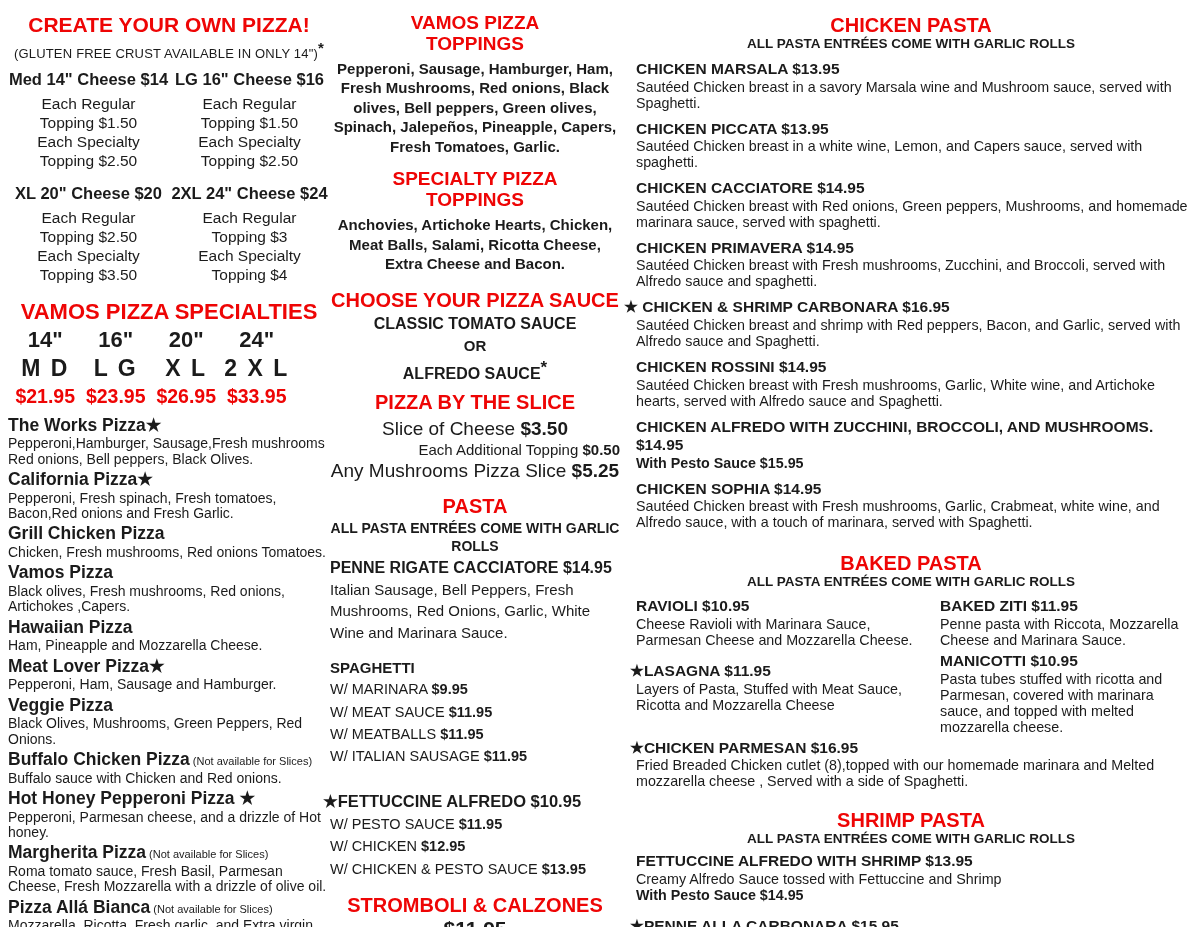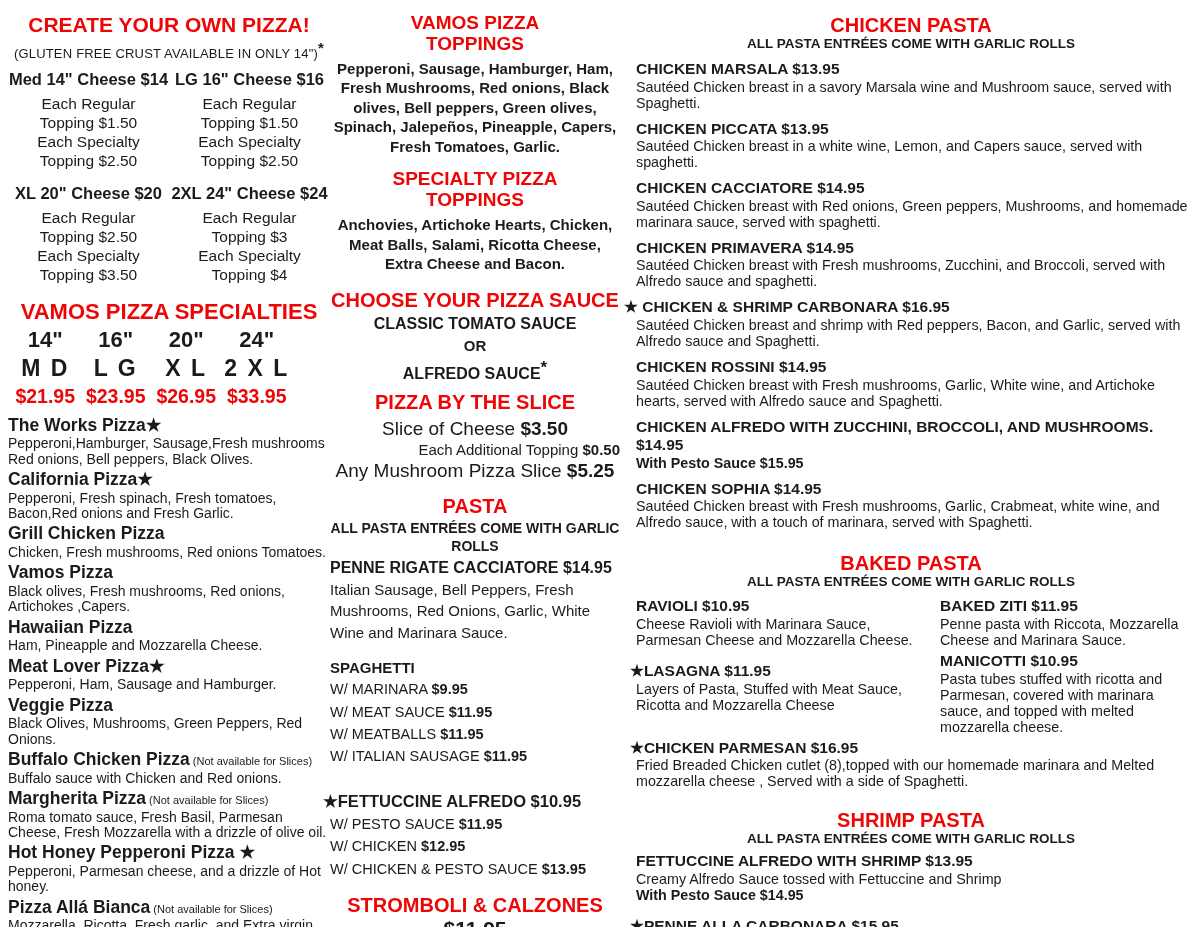--- a/index.html
+++ b/index.html
@@ -153,26 +153,26 @@
         </div>
         <div class="sitem">
           <div class="sname"><span>Veggie Pizza</span><span class="snote"></span></div>
           <p class="sdesc">Black Olives, Mushrooms, Green Peppers, Red Onions.</p>
         </div>
         <div class="sitem">
           <div class="sname"><span>Buffalo Chicken Pizza</span><span class="snote">(Not available for Slices)</span></div>
           <p class="sdesc">Buffalo sauce with Chicken and Red onions.</p>
         </div>
         <div class="sitem">
+          <div class="sname"><span>Hot Honey Pepperoni Pizza ★</span><span class="snote"></span></div>
+          <p class="sdesc">Pepperoni, Parmesan cheese, and a drizzle of Hot honey.</p>
+        </div>
+        <div class="sitem">
           <div class="sname"><span>Margherita Pizza</span><span class="snote">(Not available for Slices)</span></div>
           <p class="sdesc">Roma tomato sauce, Fresh Basil, Parmesan Cheese, Fresh Mozzarella with a drizzle of olive oil.</p>
-        </div>
-        <div class="sitem">
-          <div class="sname"><span>Hot Honey Pepperoni Pizza ★</span><span class="snote"></span></div>
-          <p class="sdesc">Pepperoni, Parmesan cheese, and a drizzle of Hot honey.</p>
         </div>
         <div class="sitem">
           <div class="sname"><span>Pizza Allá Bianca</span><span class="snote">(Not available for Slices)</span></div>
           <p class="sdesc">Mozzarella, Ricotta, Fresh garlic, and Extra virgin olive oil.</p>
         </div>
 
       </div>
     </section>
   </div>
 
@@ -191,21 +191,21 @@
       <h2 class="m-h red" style="font-size:20px;margin-top:15px;">CHOOSE YOUR PIZZA SAUCE</h2>
       <div class="m-opt">CLASSIC TOMATO SAUCE</div>
       <div class="m-or">OR</div>
       <div class="m-opt"><span>ALFREDO SAUCE</span><sup>*</sup></div>
     </section>
 
     <section>
       <h2 class="m-h2 red">PIZZA BY THE SLICE</h2>
       <div class="slice-l1"><span>Slice of Cheese </span><b>$3.50</b></div>
       <div class="slice-l2"><span>Each Additional Topping </span><b>$0.50</b></div>
-      <div class="slice-l1"><span>Any Mushroom Pizza Slice </span><b>$5.25</b></div>
+      <div class="slice-l1"><span>Any Mushrooms Pizza Slice </span><b>$5.25</b></div>
     </section>
 
     <section>
       <h2 class="m-h2 red" style="margin-top:12px;margin-bottom:1px;">PASTA</h2>
       <div class="pasta-sub">ALL PASTA ENTRÉES COME WITH GARLIC ROLLS</div>
       <div class="pasta-name">PENNE RIGATE CACCIATORE $14.95</div>
       <p class="pasta-desc">Italian Sausage, Bell Peppers, Fresh Mushrooms, Red Onions, Garlic, White Wine and Marinara Sauce.</p>
     </section>
 
     <section class="blk">

